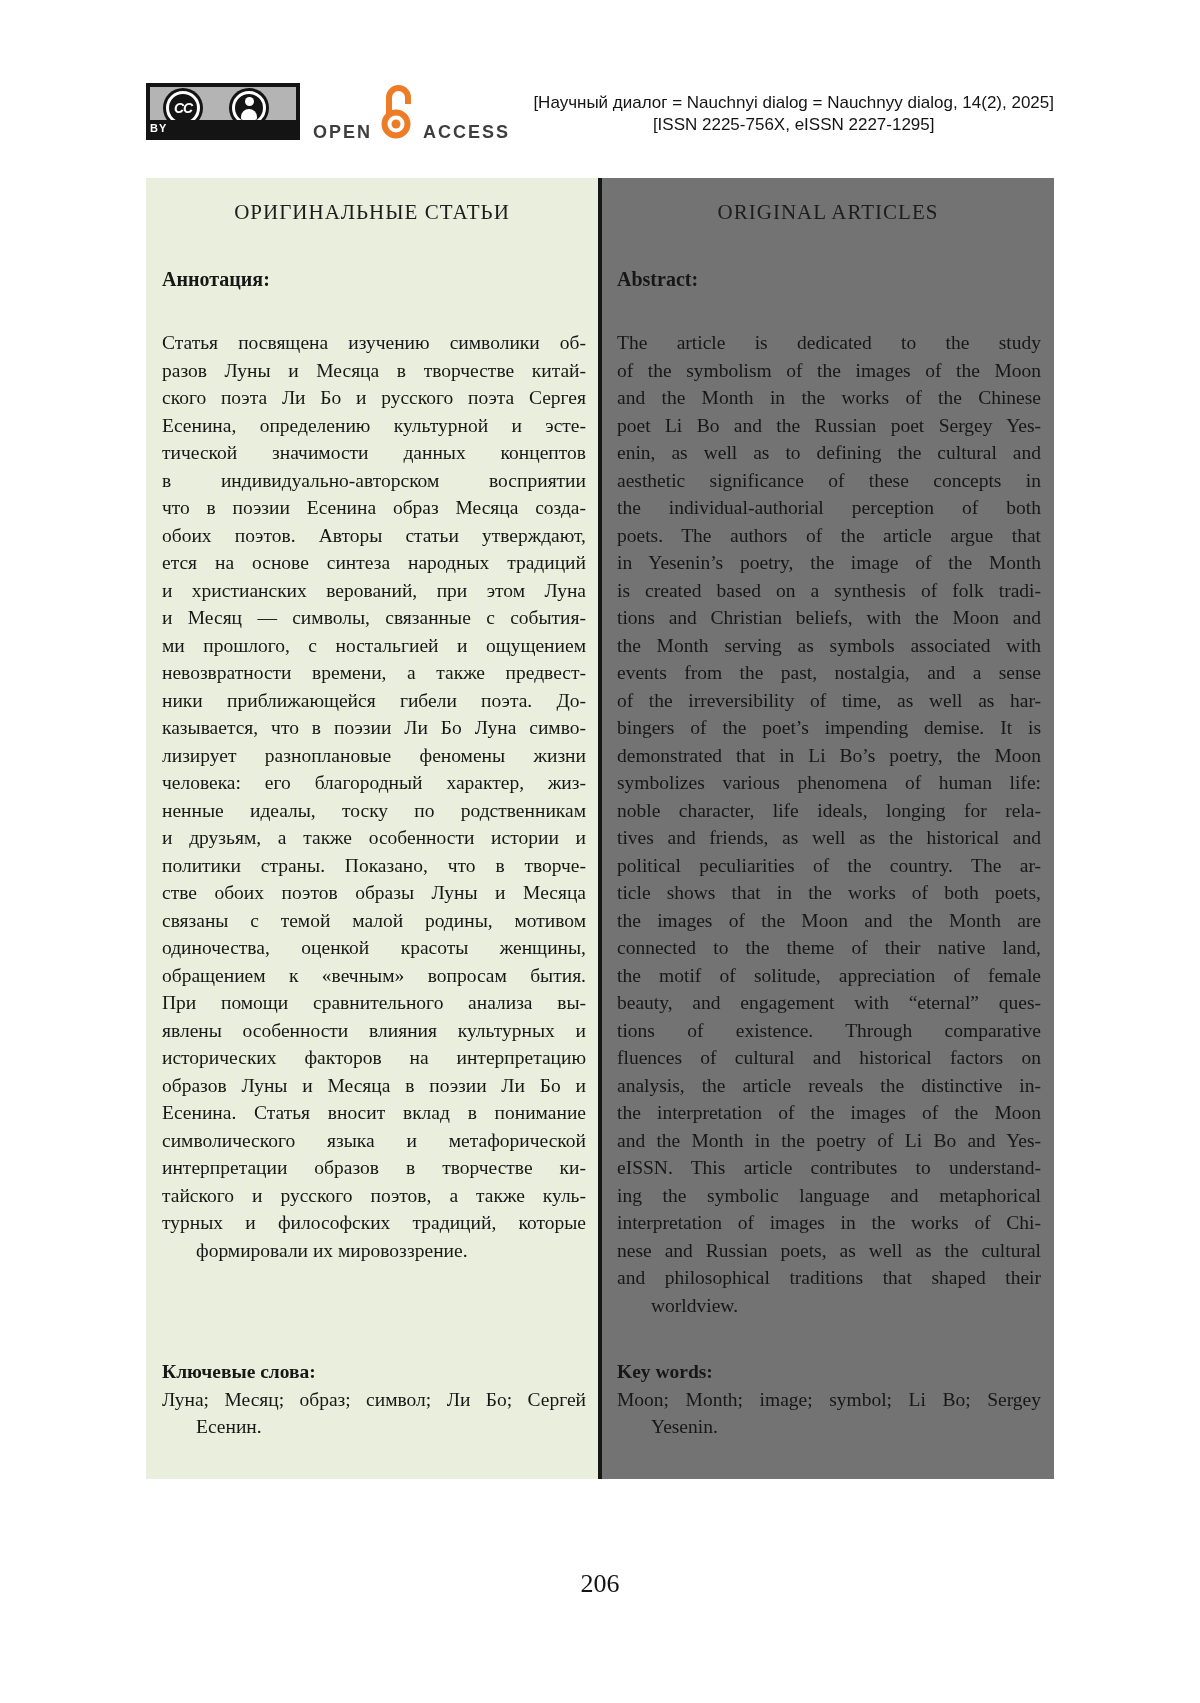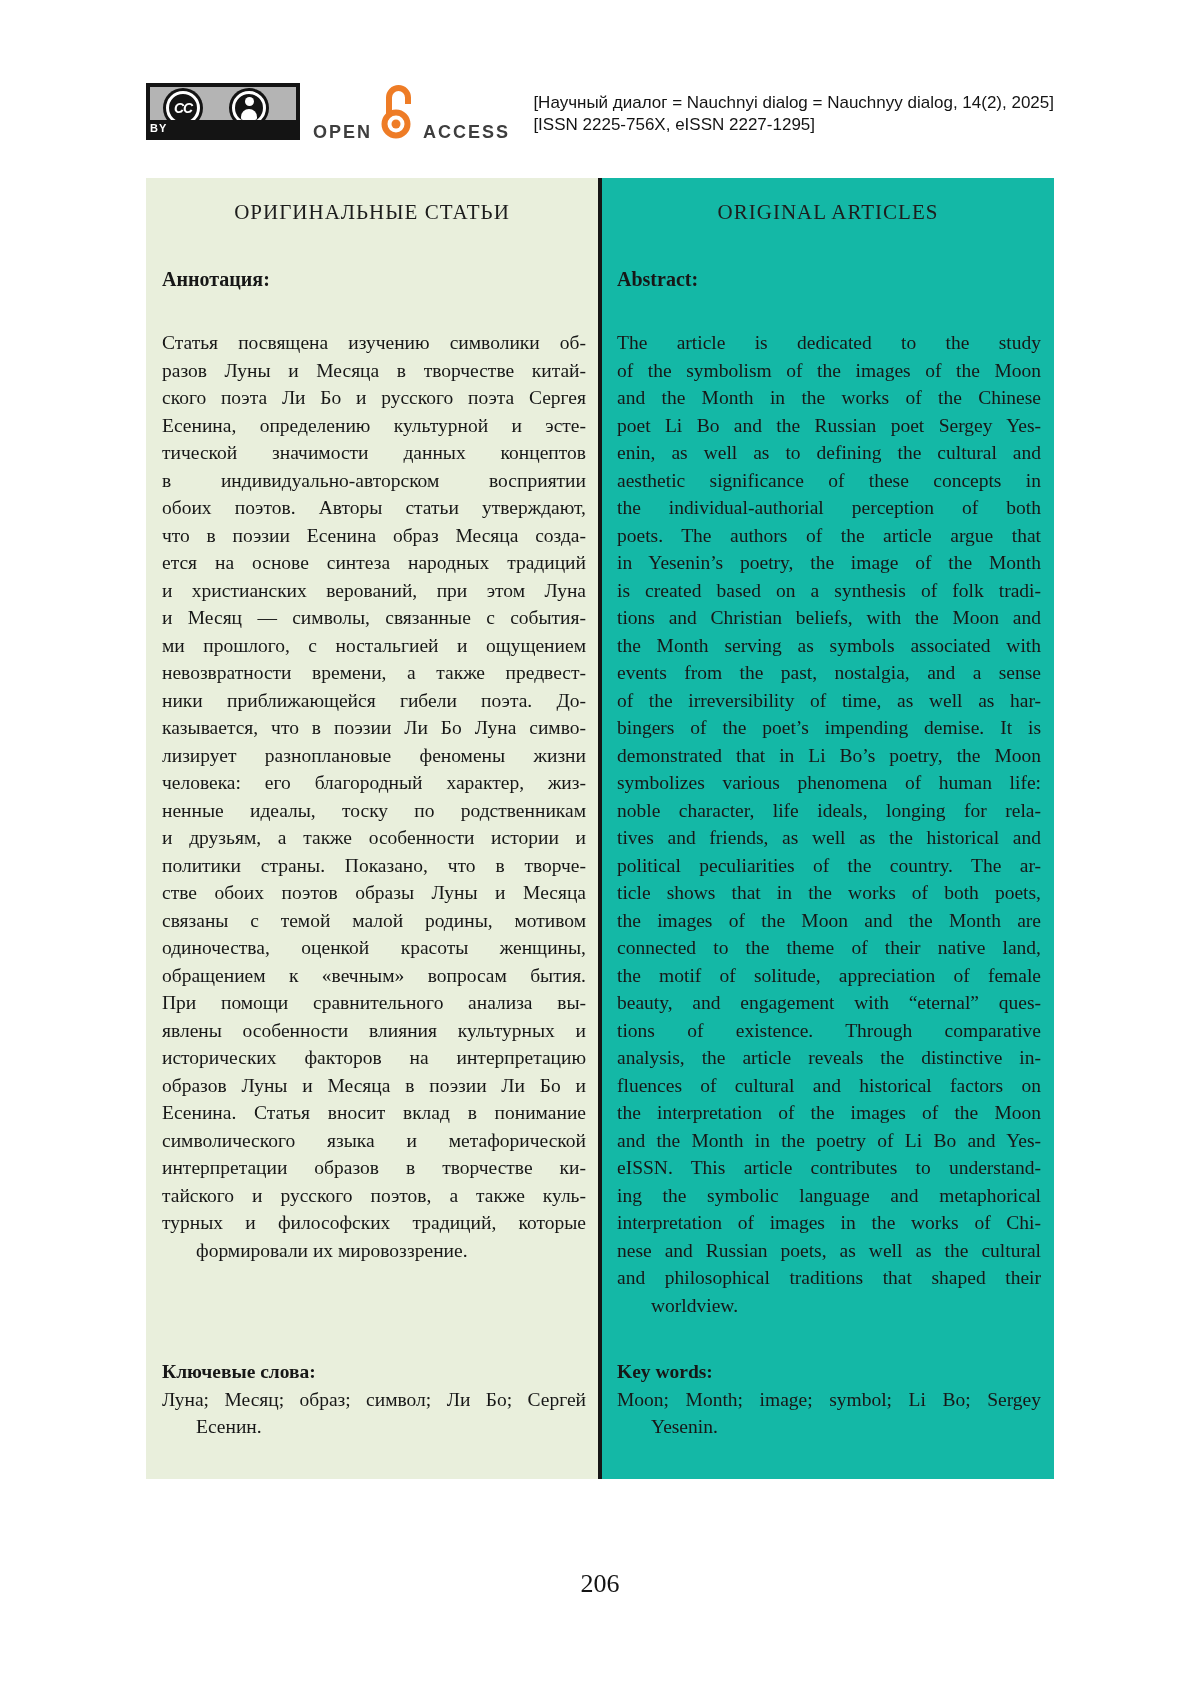--- a/index.html
+++ b/index.html
@@ -31,28 +31,28 @@
   .oa-logo{
     position:absolute;left:313px;top:84px;height:56px;
     display:flex;align-items:center;gap:7px;
   }
   .oa-word{
     font-family:"Liberation Sans",sans-serif;font-weight:bold;font-size:18px;
     color:#3e3e3e;letter-spacing:2px;margin-top:40px;
   }
   .oa-lock{display:block;}
   .journal-ref{
-    position:absolute;right:146px;top:92px;text-align:left;
+    position:absolute;right:146px;top:92px;text-align:center;
     font-family:"Liberation Sans",sans-serif;font-size:17px;line-height:22px;color:#141414;
   }
   
   .cols{position:absolute;left:146px;top:178px;width:984px;height:1301px;}
   .col{position:absolute;top:0;height:100%;width:452px;}
   .col.left{left:0;background:#e9efdc;}
-  .col.right{left:456px;background:#14b8a6;}
+  .col.right{left:456px;background:#737373;}
   .divider{position:absolute;left:452px;top:0;width:4px;height:100%;background:#161616;}
   .col-header{
     position:absolute;top:22px;left:0;right:0;text-align:center;
     font-size:21px;letter-spacing:1px;color:#1d1d1d;white-space:nowrap;
   }
   .section-title{position:absolute;top:90px;font-size:20px;font-weight:bold;}
   .col.left .section-title{left:16px;}
   .col.right .section-title{left:15px;}
   .lines{position:absolute;font-size:19.5px;line-height:27.5px;}
   .col.left  .body-lines{top:151px;left:16px;width:424px;}
@@ -104,22 +104,22 @@
   <div class="col left">
     <div class="col-header">ОРИГИНАЛЬНЫЕ СТАТЬИ</div>
     <div class="section-title">Аннотация:</div>
     <div class="lines body-lines">
         <div class="jline">Статья посвящена изучению символики об-</div>
         <div class="jline">разов Луны и Месяца в творчестве китай-</div>
         <div class="jline">ского поэта Ли Бо и русского поэта Сергея</div>
         <div class="jline">Есенина, определению культурной и эсте-</div>
         <div class="jline">тической значимости данных концептов</div>
         <div class="jline">в индивидуально-авторском восприятии</div>
+        <div class="jline">что в поэзии Есенина образ Месяца созда-</div>
         <div class="jline">обоих поэтов. Авторы статьи утверждают,</div>
-        <div class="jline">что в поэзии Есенина образ Месяца созда-</div>
         <div class="jline">ется на основе синтеза народных традиций</div>
         <div class="jline">и христианских верований, при этом Луна</div>
         <div class="jline">и Месяц — символы, связанные с события-</div>
         <div class="jline">ми прошлого, с ностальгией и ощущением</div>
         <div class="jline">невозвратности времени, а также предвест-</div>
         <div class="jline">ники приближающейся гибели поэта. До-</div>
         <div class="jline">казывается, что в поэзии Ли Бо Луна симво-</div>
         <div class="jline">лизирует разноплановые феномены жизни</div>
         <div class="jline">человека: его благородный характер, жиз-</div>
         <div class="jline">ненные идеалы, тоску по родственникам</div>
@@ -174,22 +174,22 @@
         <div class="jline">symbolizes various phenomena of human life:</div>
         <div class="jline">noble character, life ideals, longing for rela-</div>
         <div class="jline">tives and friends, as well as the historical and</div>
         <div class="jline">political peculiarities of the country. The ar-</div>
         <div class="jline">ticle shows that in the works of both poets,</div>
         <div class="jline">the images of the Moon and the Month are</div>
         <div class="jline">connected to the theme of their native land,</div>
         <div class="jline">the motif of solitude, appreciation of female</div>
         <div class="jline">beauty, and engagement with “eternal” ques-</div>
         <div class="jline">tions of existence. Through comparative</div>
+        <div class="jline">fluences of cultural and historical factors on</div>
         <div class="jline">analysis, the article reveals the distinctive in-</div>
-        <div class="jline">fluences of cultural and historical factors on</div>
         <div class="jline">the interpretation of the images of the Moon</div>
         <div class="jline">and the Month in the poetry of Li Bo and Yes-</div>
         <div class="jline">eISSN. This article contributes to understand-</div>
         <div class="jline">ing the symbolic language and metaphorical</div>
         <div class="jline">interpretation of images in the works of Chi-</div>
         <div class="jline">nese and Russian poets, as well as the cultural</div>
         <div class="jline">and philosophical traditions that shaped their</div>
         <div class="jline">worldview.</div>
       </div>
     <div class="keywords">

